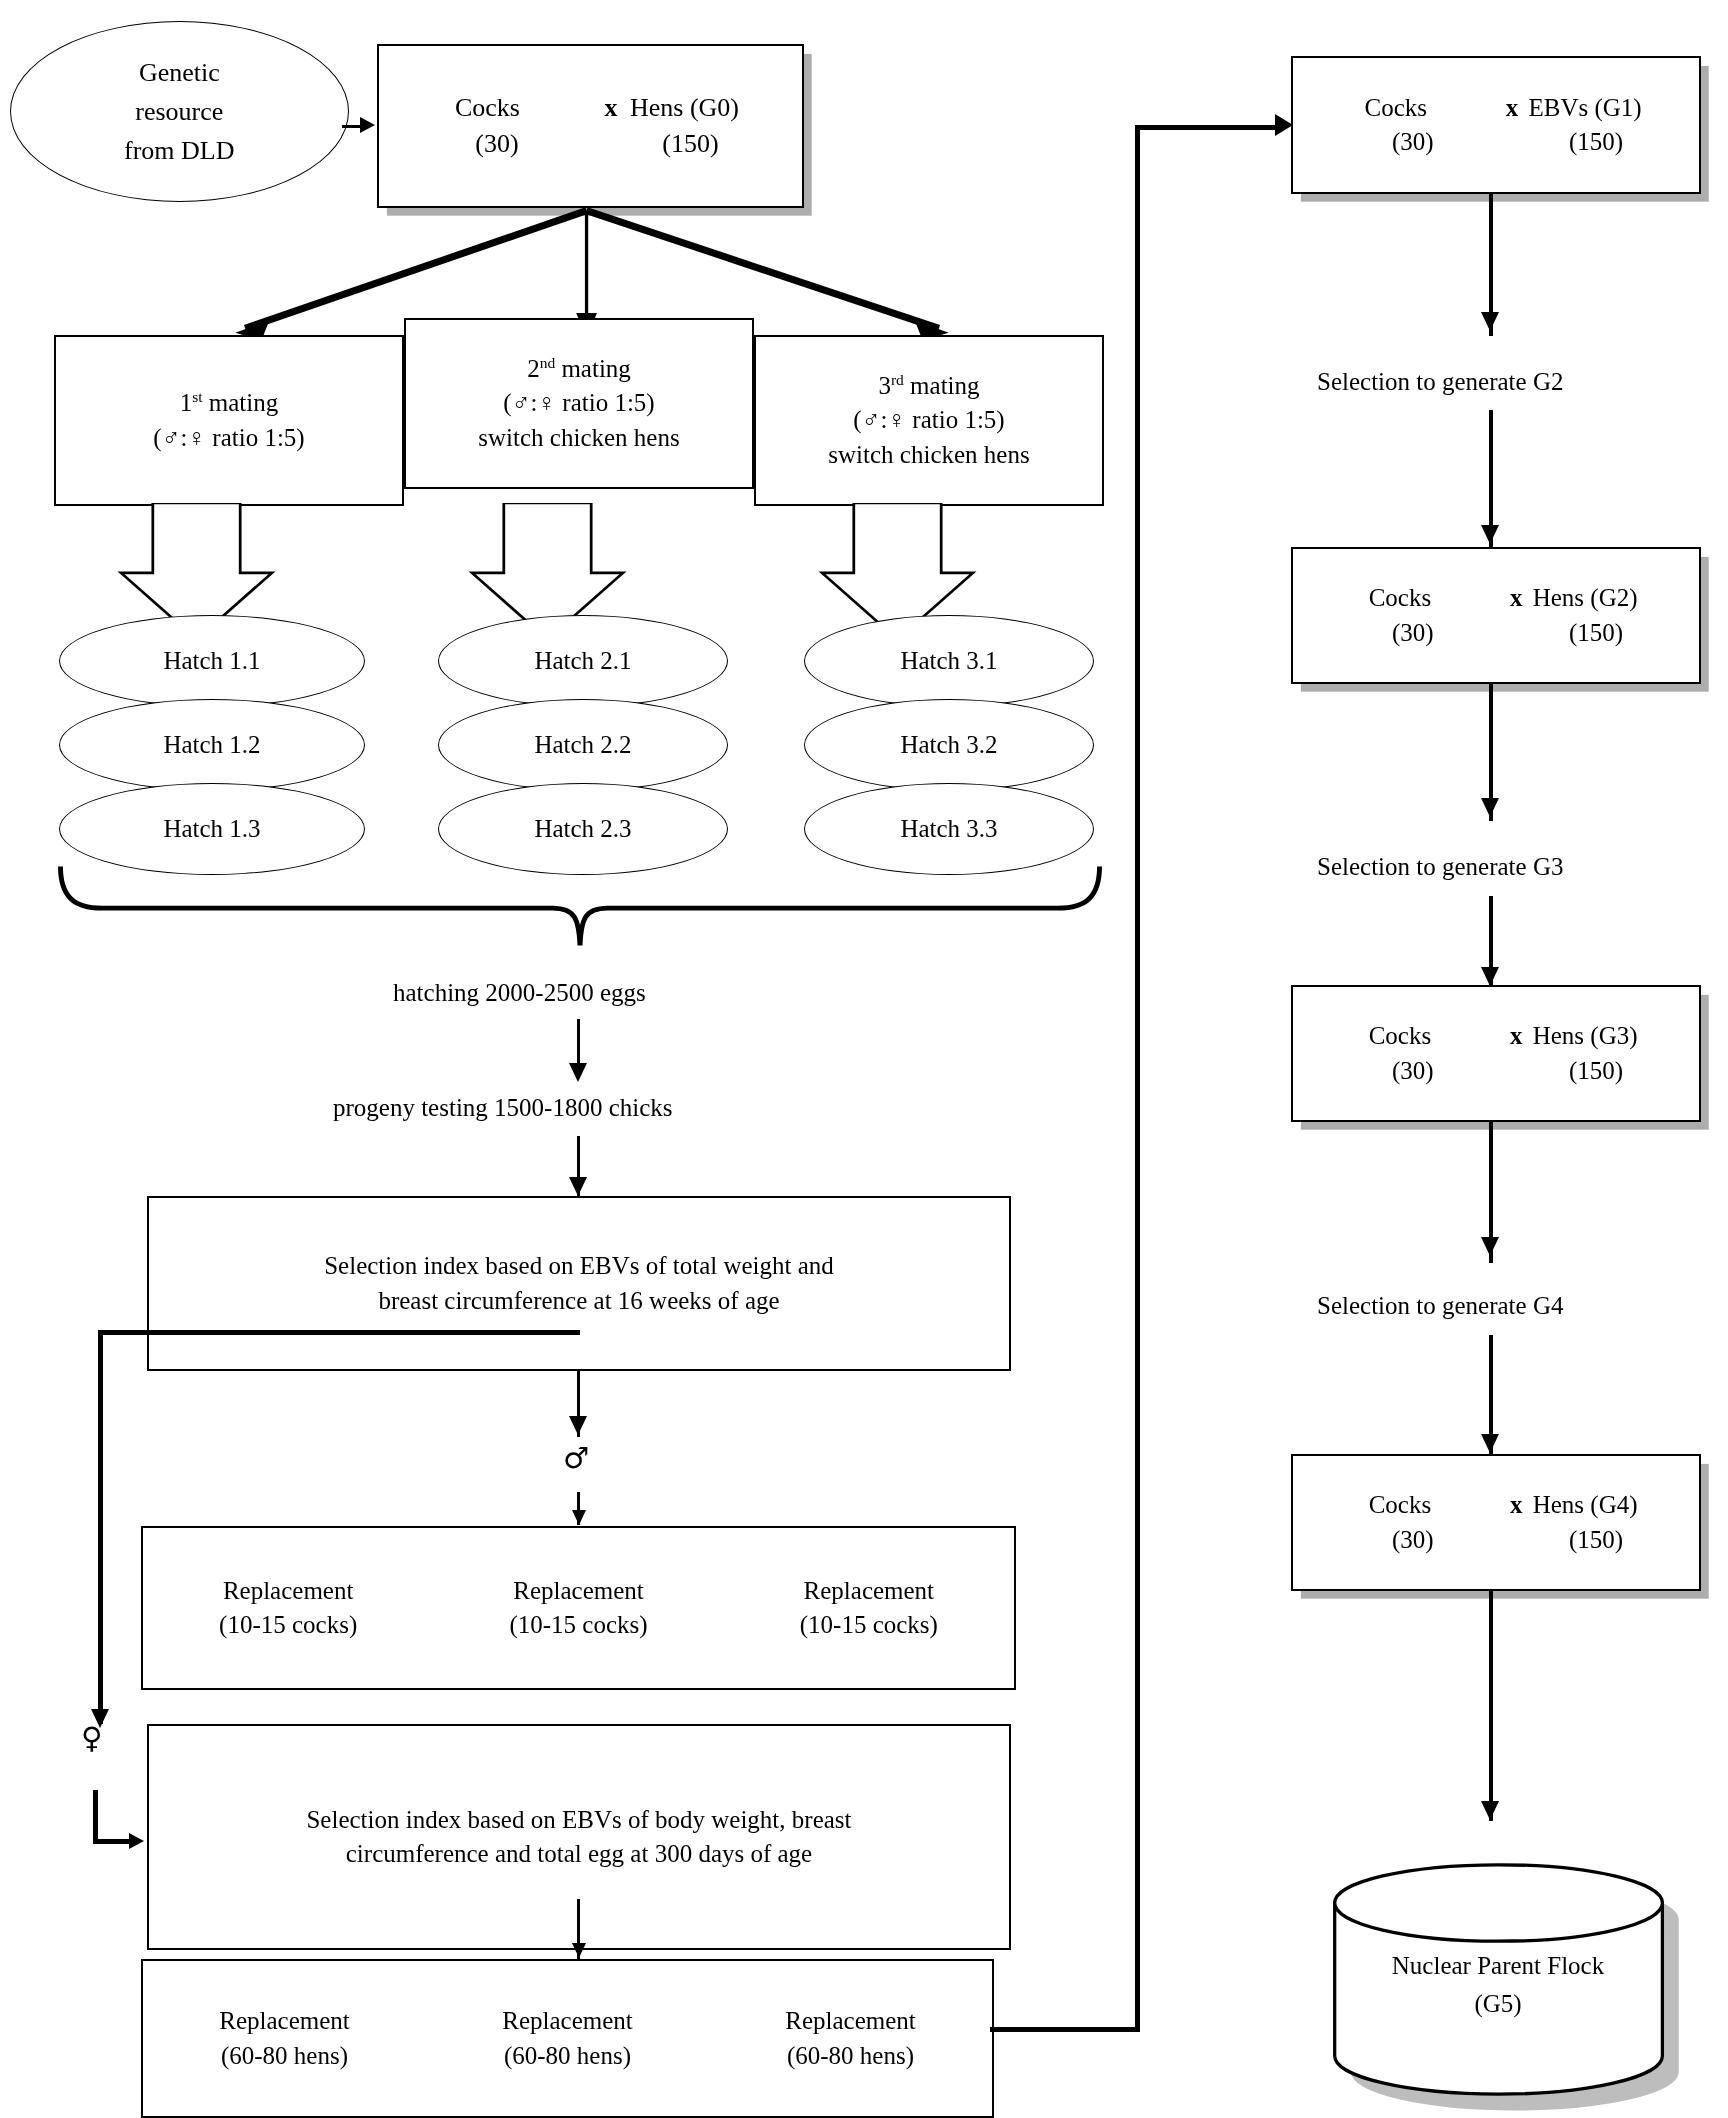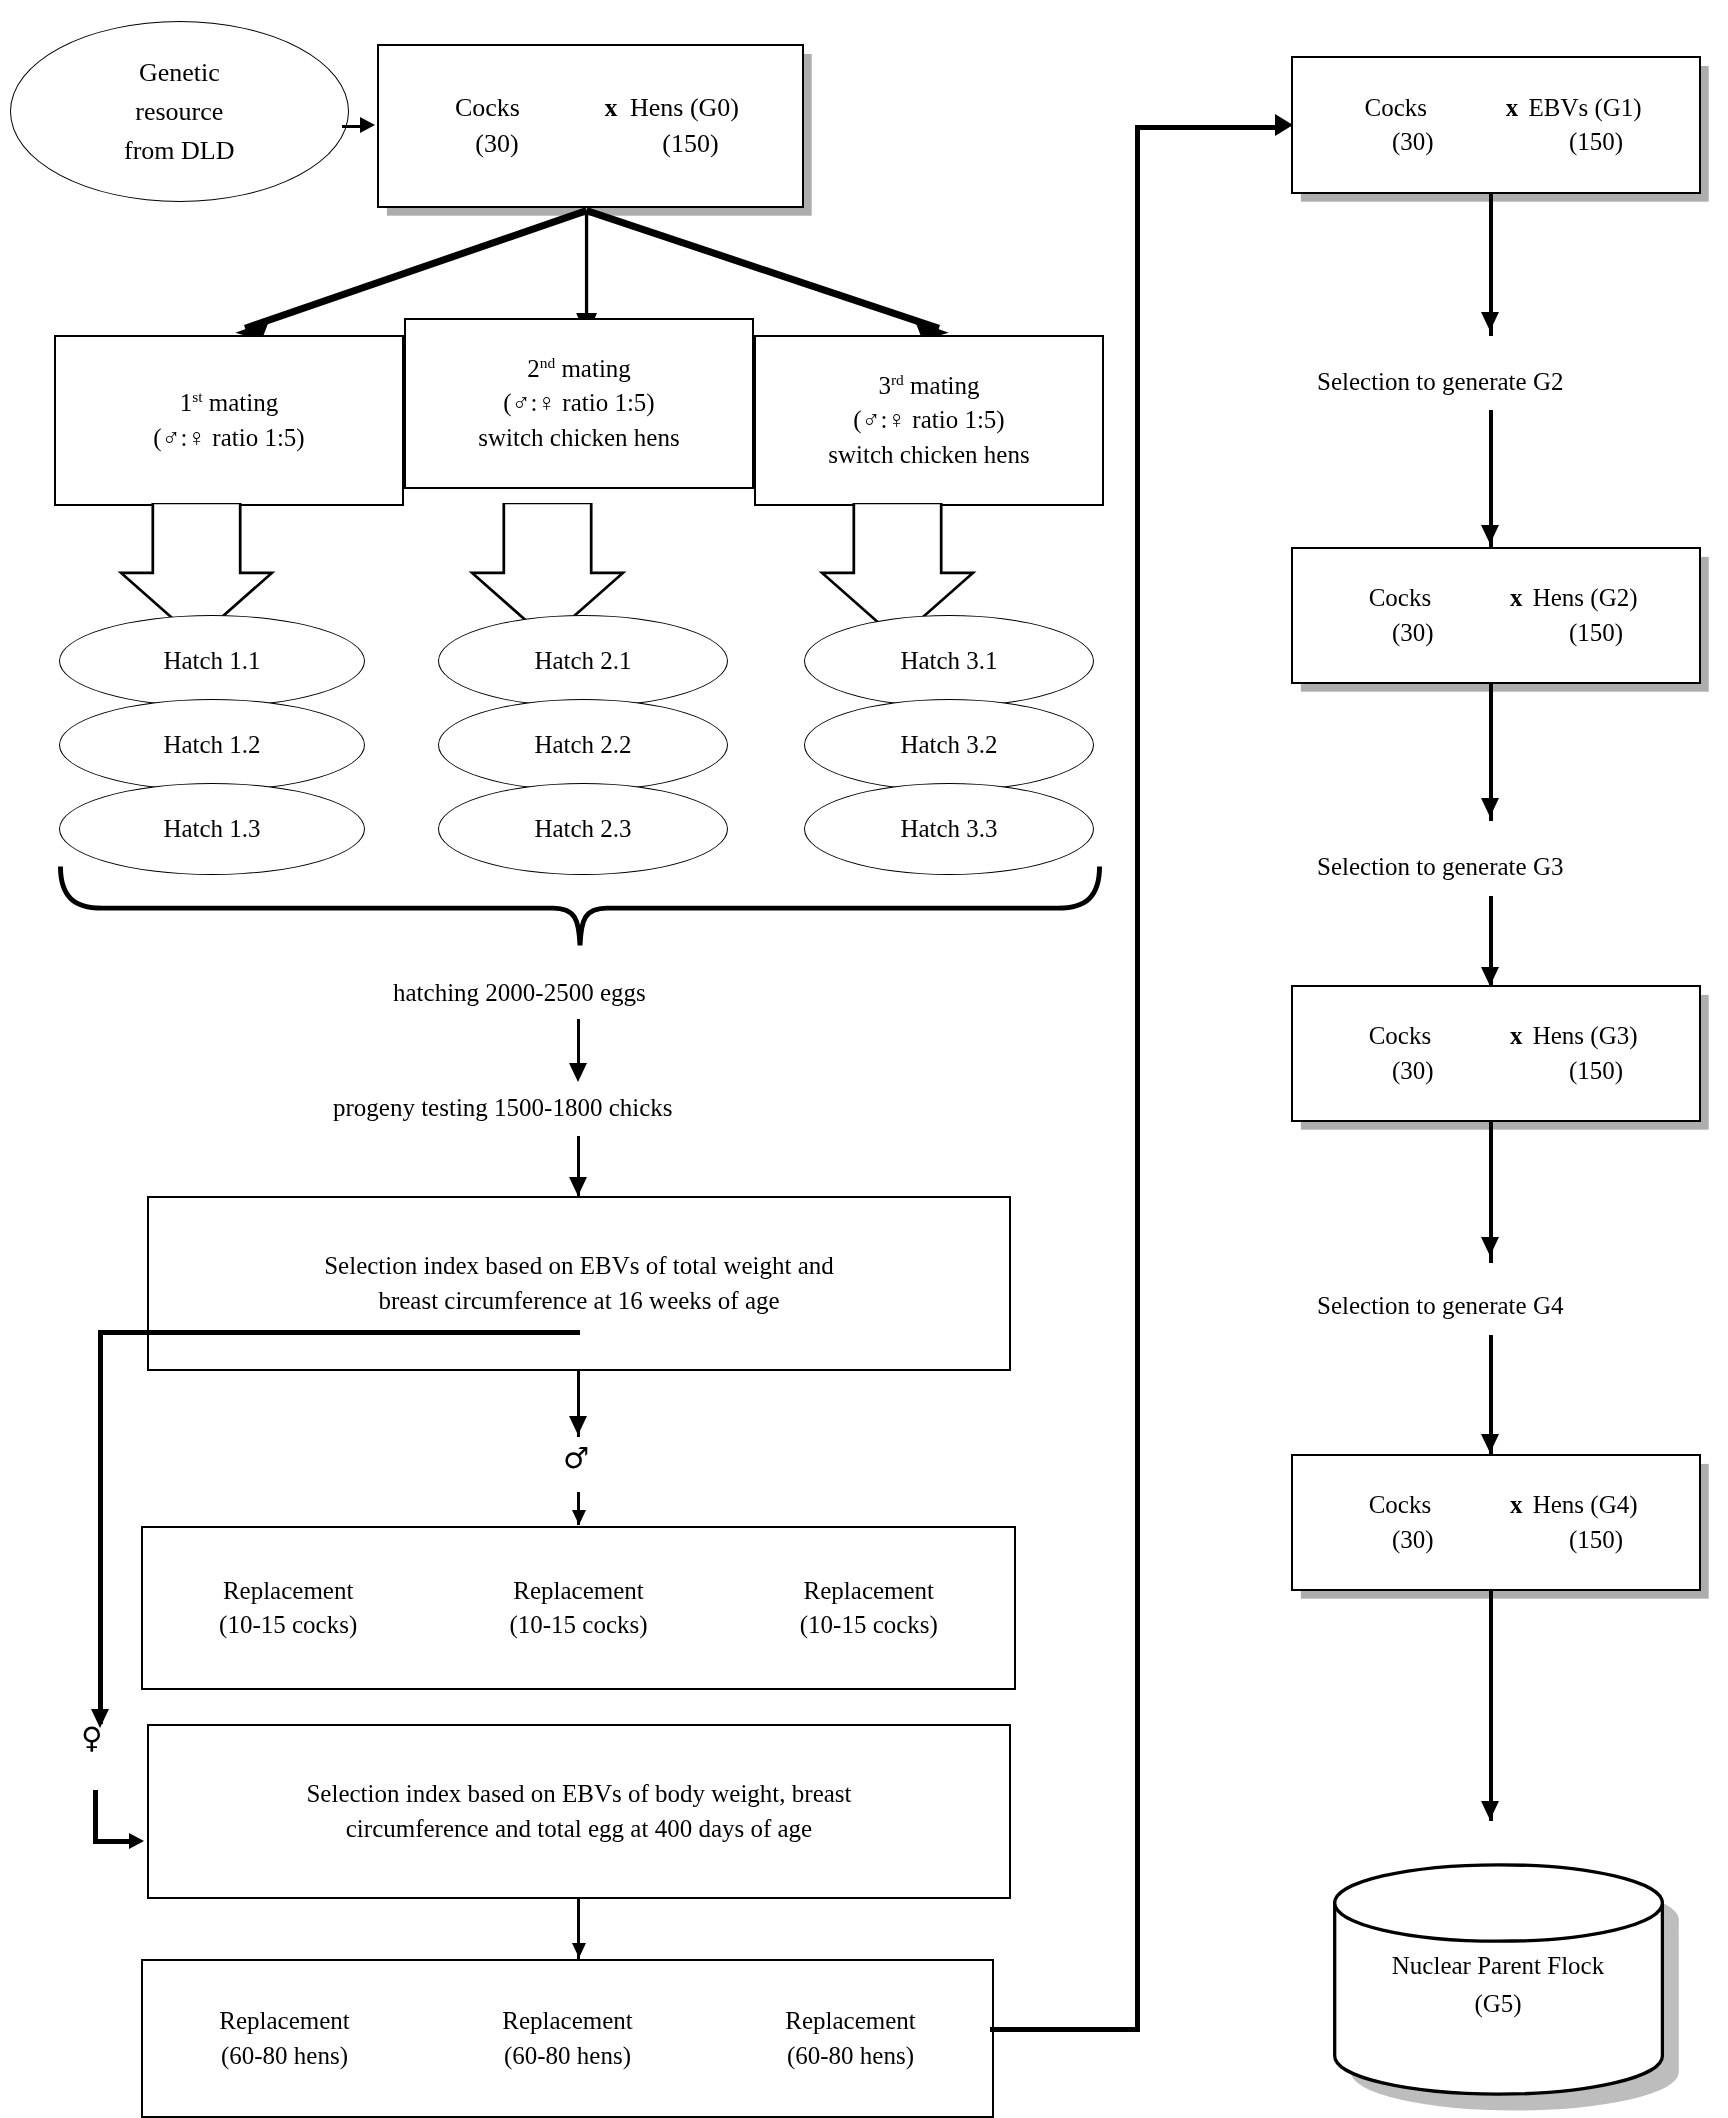--- a/index.html
+++ b/index.html
@@ -275,23 +275,23 @@
     </div>
   </div>
 
   <div class="glyph" style="left:81px;top:1724px;">
     <span>♀</span>
   </div>
   <div class="vthick" style="left:93px;top:1790px;height:54px;"></div>
   <div class="hthick" style="left:93px;top:1839px;width:38px;"></div>
   <div class="arrowright sm" style="left:129px;top:1833px;"></div>
 
-  <div class="node rect t46" style="left:147px;top:1724px;width:864px;height:175px;">
+  <div class="node rect t46" style="left:147px;top:1724px;width:864px;height:226px;">
     <div>Selection  index based on EBVs of body weight, breast</div>
-    <div>circumference  and total egg  at 400 days of age</div>
+    <div>circumference  and total egg  at 300 days of age</div>
   </div>
 
   <div class="vline" style="left:577px;top:1899px;height:60px;width:3.3px;"></div>
   <div class="arrowdown sm" style="left:572px;top:1943px;"></div>
 
   <div class="node rect t46" style="left:141px;top:1959px;width:853px;height:159px;">
     <div style="display:flex;width:100%;justify-content:space-around;align-items:flex-start;">
       <div style="text-align:center;">
         <div>Replacement</div>
         <div>(60-80 hens)</div>

